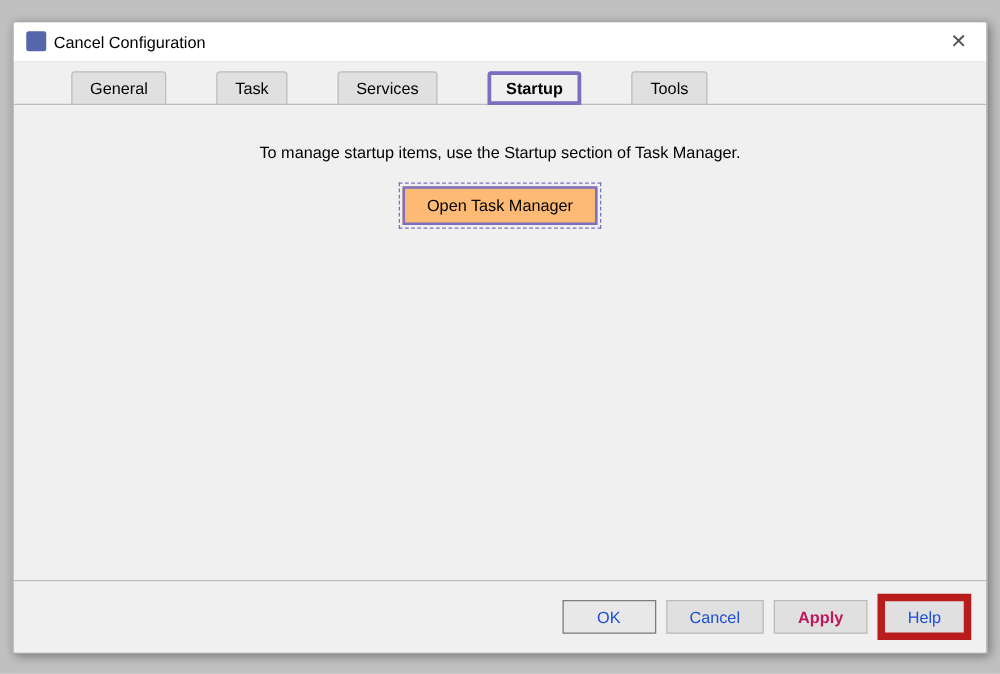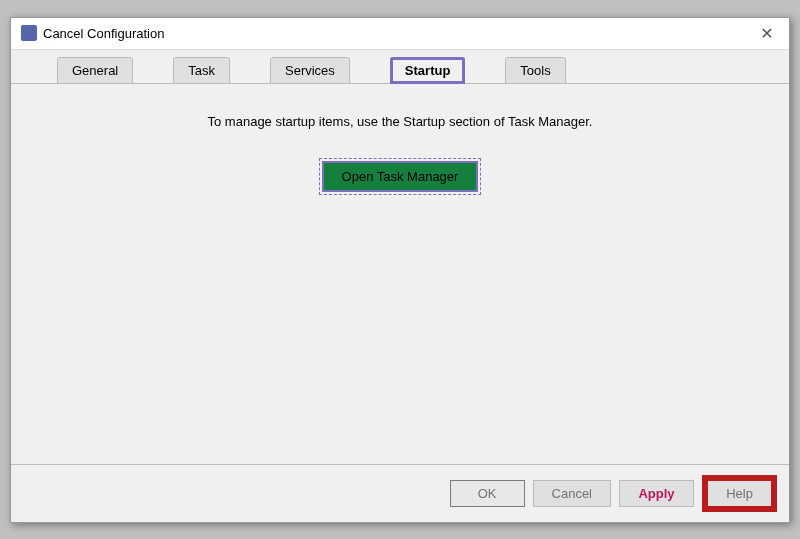--- a/index.html
+++ b/index.html
@@ -106,28 +106,28 @@
       padding: 30px 20px 20px 20px;
       min-height: 380px;
       display: flex;
       flex-direction: column;
       align-items: center;
     }
 
     .info-text {
       font-size: 13px;
       color: #000;
-      margin-bottom: 32px;
+      margin-bottom: 20px;
       text-align: center;
     }
 
     .open-task-manager-btn {
       padding: 6px 18px;
       border: 2px solid #7b6fc0;
-      background: #15803d;
+      background: #fdba74;
       font-size: 13px;
       color: #000;
       cursor: pointer;
       outline: 1px dashed #7b6fc0;
       outline-offset: 2px;
     }
 
     .button-bar {
       background: #f0f0f0;
       border-top: 1px solid #bbb;
@@ -137,21 +137,21 @@
       padding: 10px 12px;
       gap: 8px;
     }
 
     .btn {
       padding: 5px 18px;
       min-width: 75px;
       border: 1px solid #bbb;
       background: #e0e0e0;
       font-size: 13px;
-      color: #737373;
+      color: #1d4ed8;
       cursor: pointer;
     }
 
     .btn.ok {
       border: 1px solid #7b7b7b;
       background: #e8e8e8;
     }
 
     .btn.apply {
       color: #be185d;

